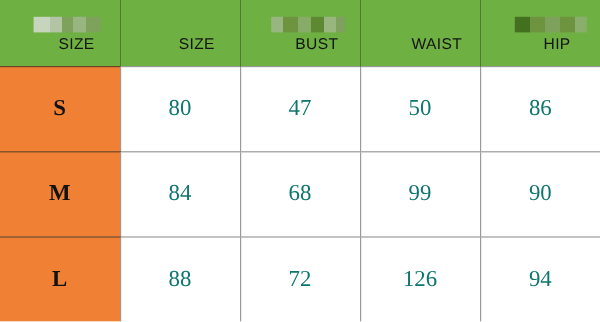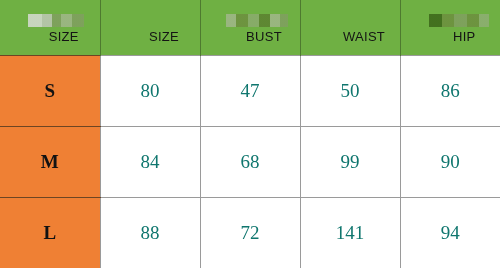--- a/index.html
+++ b/index.html
@@ -156,18 +156,18 @@
         <td class="size-cell">M</td>
         <td class="value-cell">84</td>
         <td class="value-cell">68</td>
         <td class="value-cell">99</td>
         <td class="value-cell">90</td>
       </tr>
       <tr>
         <td class="size-cell">L</td>
         <td class="value-cell">88</td>
         <td class="value-cell">72</td>
-        <td class="value-cell">141</td>
+        <td class="value-cell">126</td>
         <td class="value-cell">94</td>
       </tr>
     </tbody>
   </table>
 </div>
 
 </body></html>

